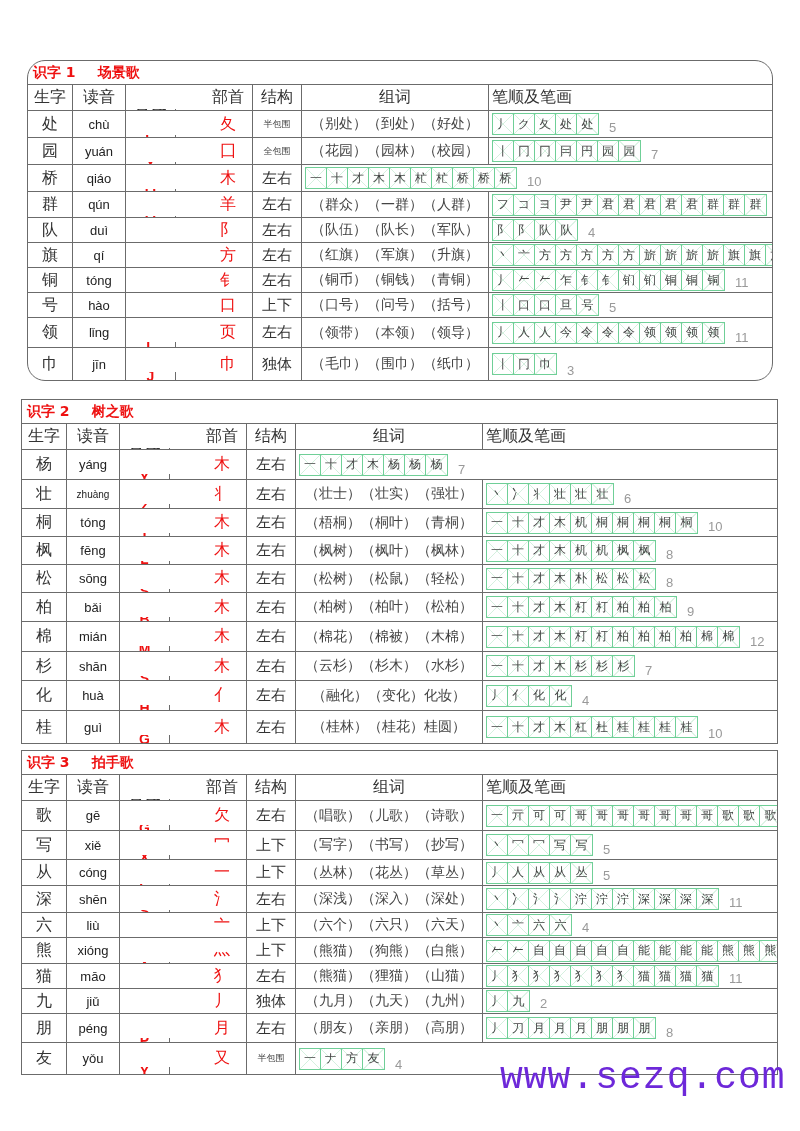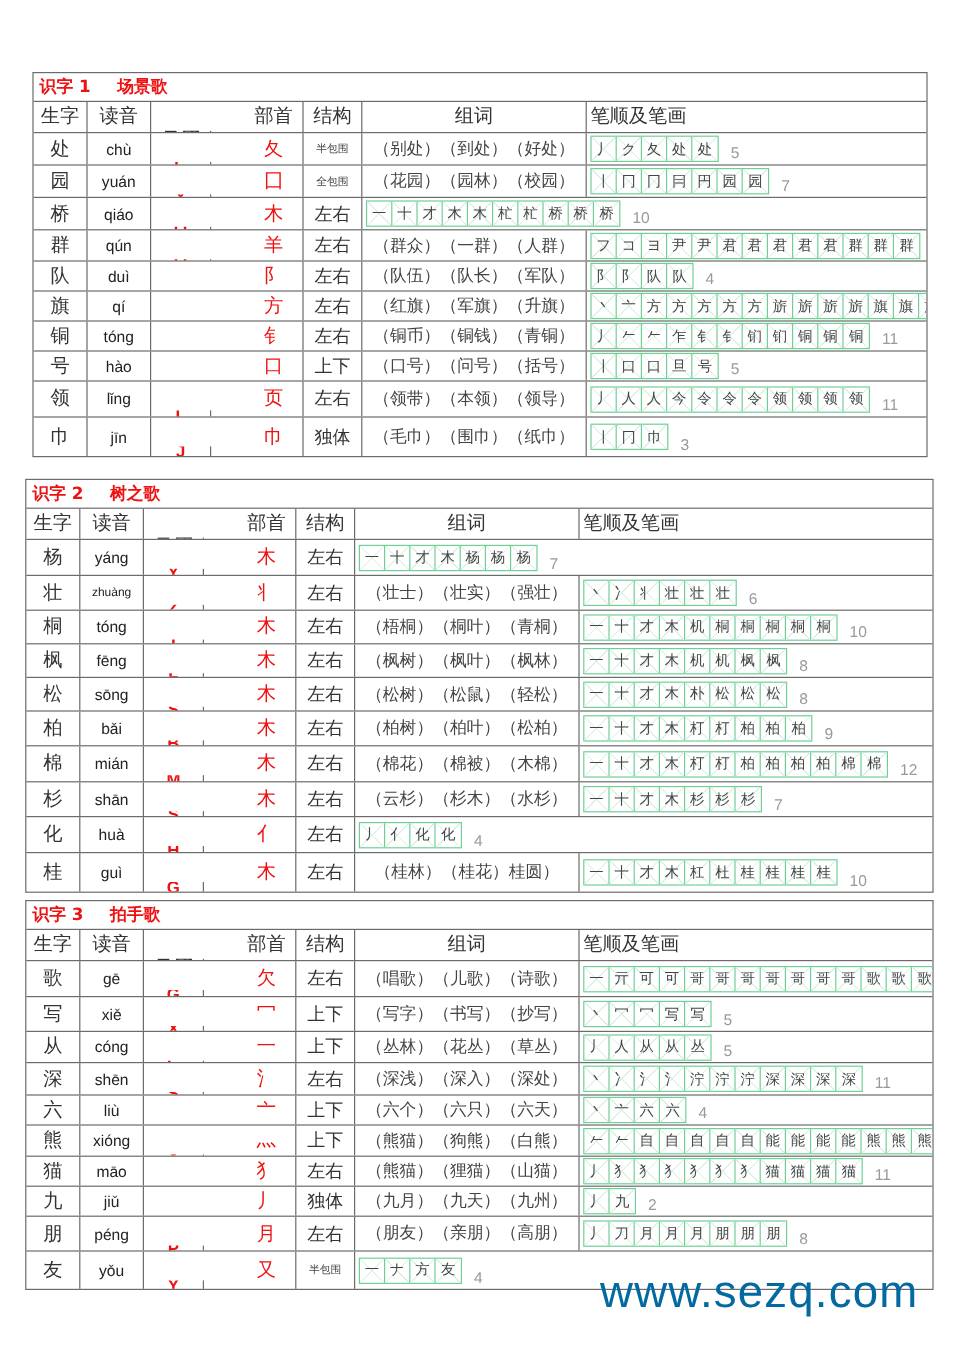--- a/index.html
+++ b/index.html
@@ -27,28 +27,28 @@
   .c-strokes { flex:1; justify-content:flex-start; padding-left:3px; }
   .boxes { display:flex; border:1px solid #6fcf97; }
   .box { width:21px; height:20px; border-right:1px solid #6fcf97; box-sizing:border-box; position:relative;
          display:flex; align-items:center; justify-content:center; font-size:12px; color:#444;
          background:
            linear-gradient(45deg, transparent 48%, #d5f0df 49%, #d5f0df 51%, transparent 52%),
            linear-gradient(-45deg, transparent 48%, #d5f0df 49%, #d5f0df 51%, transparent 52%); }
   .box:last-child { border-right:none; }
   .box .s { position:relative; z-index:1; }
   .count { color:#999; font-family:"Liberation Sans", "DejaVu Sans", sans-serif; font-size:13px; margin-left:10px; align-self:flex-end; padding-bottom:2px; }
-  .watermark { position:absolute; left:500px; top:1056px; font-family:Liberation Sans, sans-serif;
-               font-size:38px; color:#0369a1; letter-spacing:1px; }
+  .watermark { position:absolute; left:500px; top:1056px; font-family:Liberation Mono, monospace;
+               font-size:38px; color:#6d28d9; letter-spacing:1px; }
 </style>
 </head>
 <body>
 
 <div id="tables">
-    <div class="tbl" style="left: 27px; top: 60px; width: 746px;">
+    <div class="tbl" style="left: 27px; top: 60px; width: 746px; border-radius: 18px;">
       <div class="title-row">
       <span class="lesson">识字 1</span>
       <span>场景歌</span>
       </div>
       <div class="row hdr" style="height:26px">
         <div class="cell c-char">生字</div>
         <div class="cell c-pin">读音</div>
         <div class="cell c-ord">音序</div>
         <div class="cell c-rad">部首</div>
         <div class="cell c-str">结构</div>
@@ -751,20 +751,21 @@
           </div>
         <span class="count">7</span>
       </div>
       </div>
       <div class="row" style="height:30px">
       <div class="cell c-char">化</div>
       <div class="cell c-pin">huà</div>
       <div class="cell c-ord">H</div>
       <div class="cell c-rad">亻</div>
       <div class="cell c-str">左右</div>
+      <div class="cell c-words">（融化）（变化）化妆）</div>
       <div class="cell c-strokes">
         <div class="boxes">
             <div class="box">
               <span class="s">丿</span>
             </div>
             <div class="box">
               <span class="s">亻</span>
             </div>
             <div class="box">
               <span class="s">化</span>

